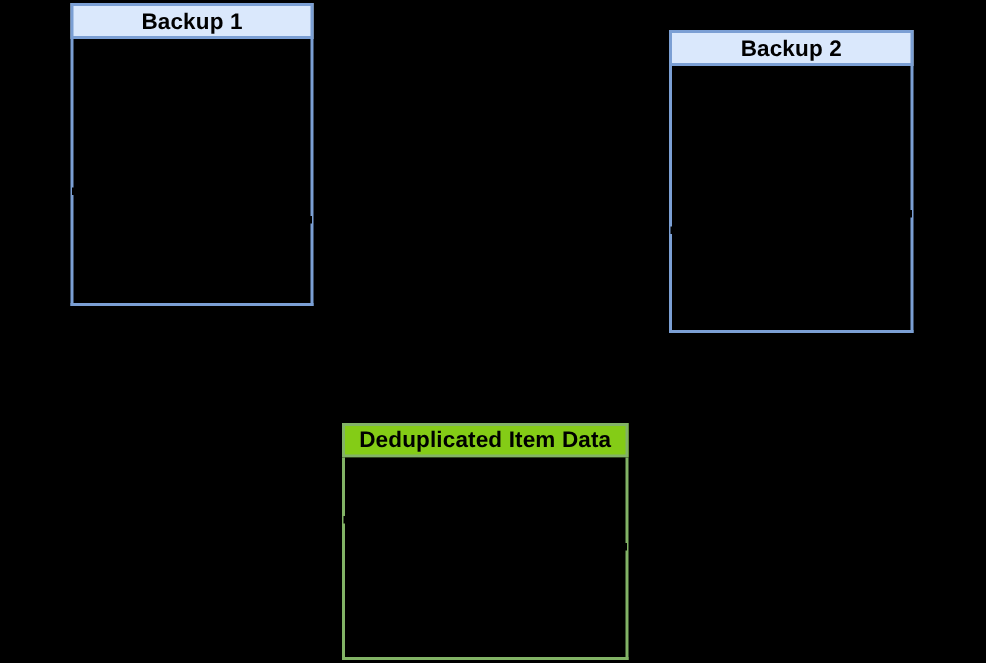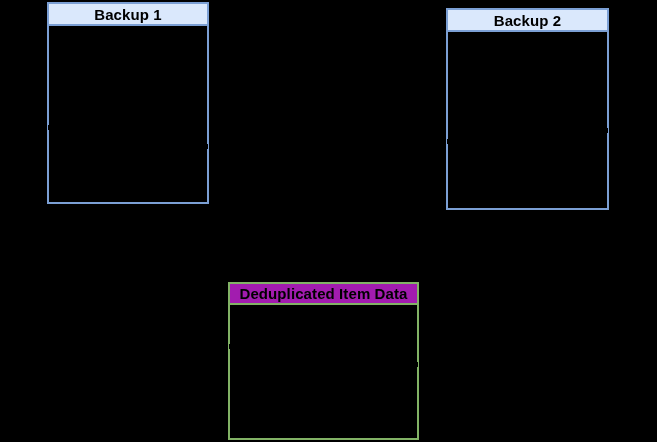--- a/index.html
+++ b/index.html
@@ -62,21 +62,21 @@
     background: #dae8fc;
     border: 2px solid #7b9fd4;
   }
   .box.blue .box-body {
     border: 2px solid #7b9fd4;
     border-top: none;
   }
 
   
   .box.green .box-header {
-    background: #a21caf;
+    background: #84cc16;
     border: 2px solid #82b366;
   }
   .box.green .box-body {
     border: 2px solid #82b366;
     border-top: none;
   }
 
   
   .anchor {
     position: absolute;
@@ -98,21 +98,21 @@
   <div class="box blue" style="left:47px; top:2px; width:162px; height:202px;">
     <div class="box-header" style="height:24px;">
       <span>Backup 1</span>
     </div>
     <div class="box-body" style="top:24px; height:178px;">
       <span class="anchor left" style="top:99px;"></span>
       <span class="anchor right" style="top:118px;"></span>
     </div>
   </div>
 
-  <div class="box blue" style="left:446px; top:8px; width:163px; height:181px;text-align:right;">
+  <div class="box blue" style="left:446px; top:20px; width:163px; height:181px;text-align:right;">
     <div class="box-header" style="height:24px;">
       <span>Backup 2</span>
     </div>
     <div class="box-body" style="top:24px; height:178px;">
       <span class="anchor left" style="top:107px;"></span>
       <span class="anchor right" style="top:96px;"></span>
     </div>
   </div>
 
   <div class="box green" style="left:228px; top:282px; width:191px; height:158px;">

